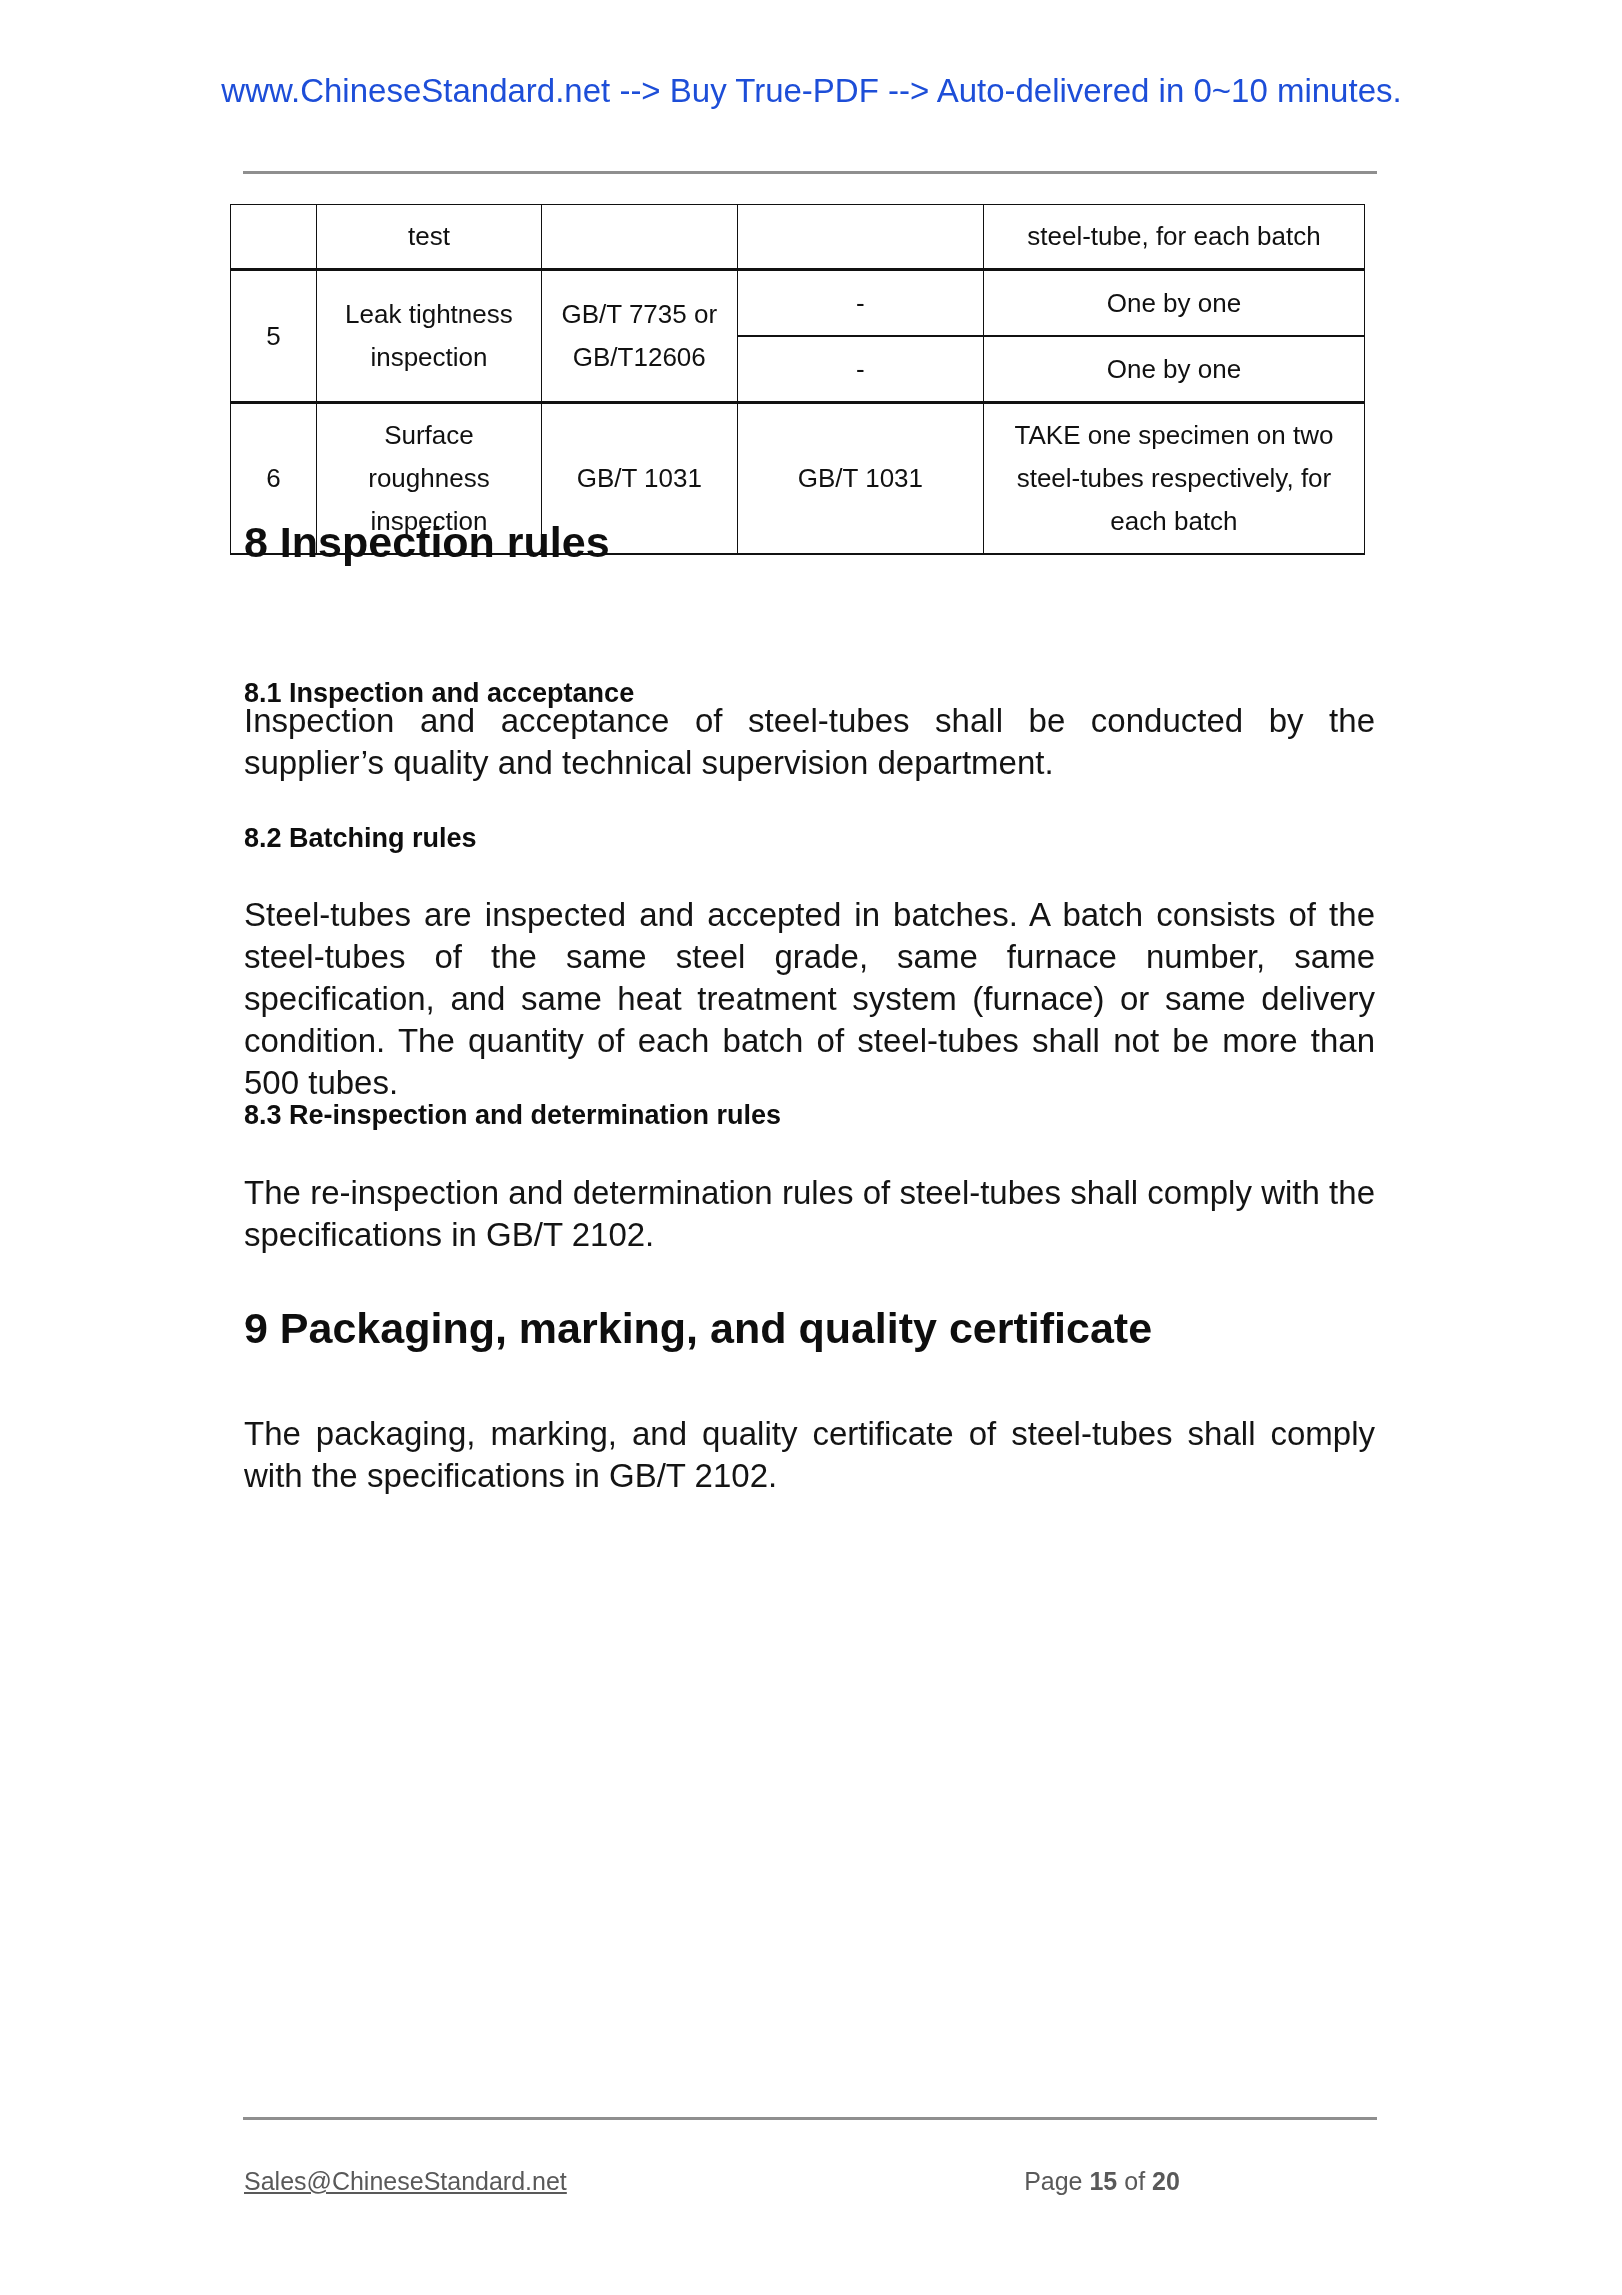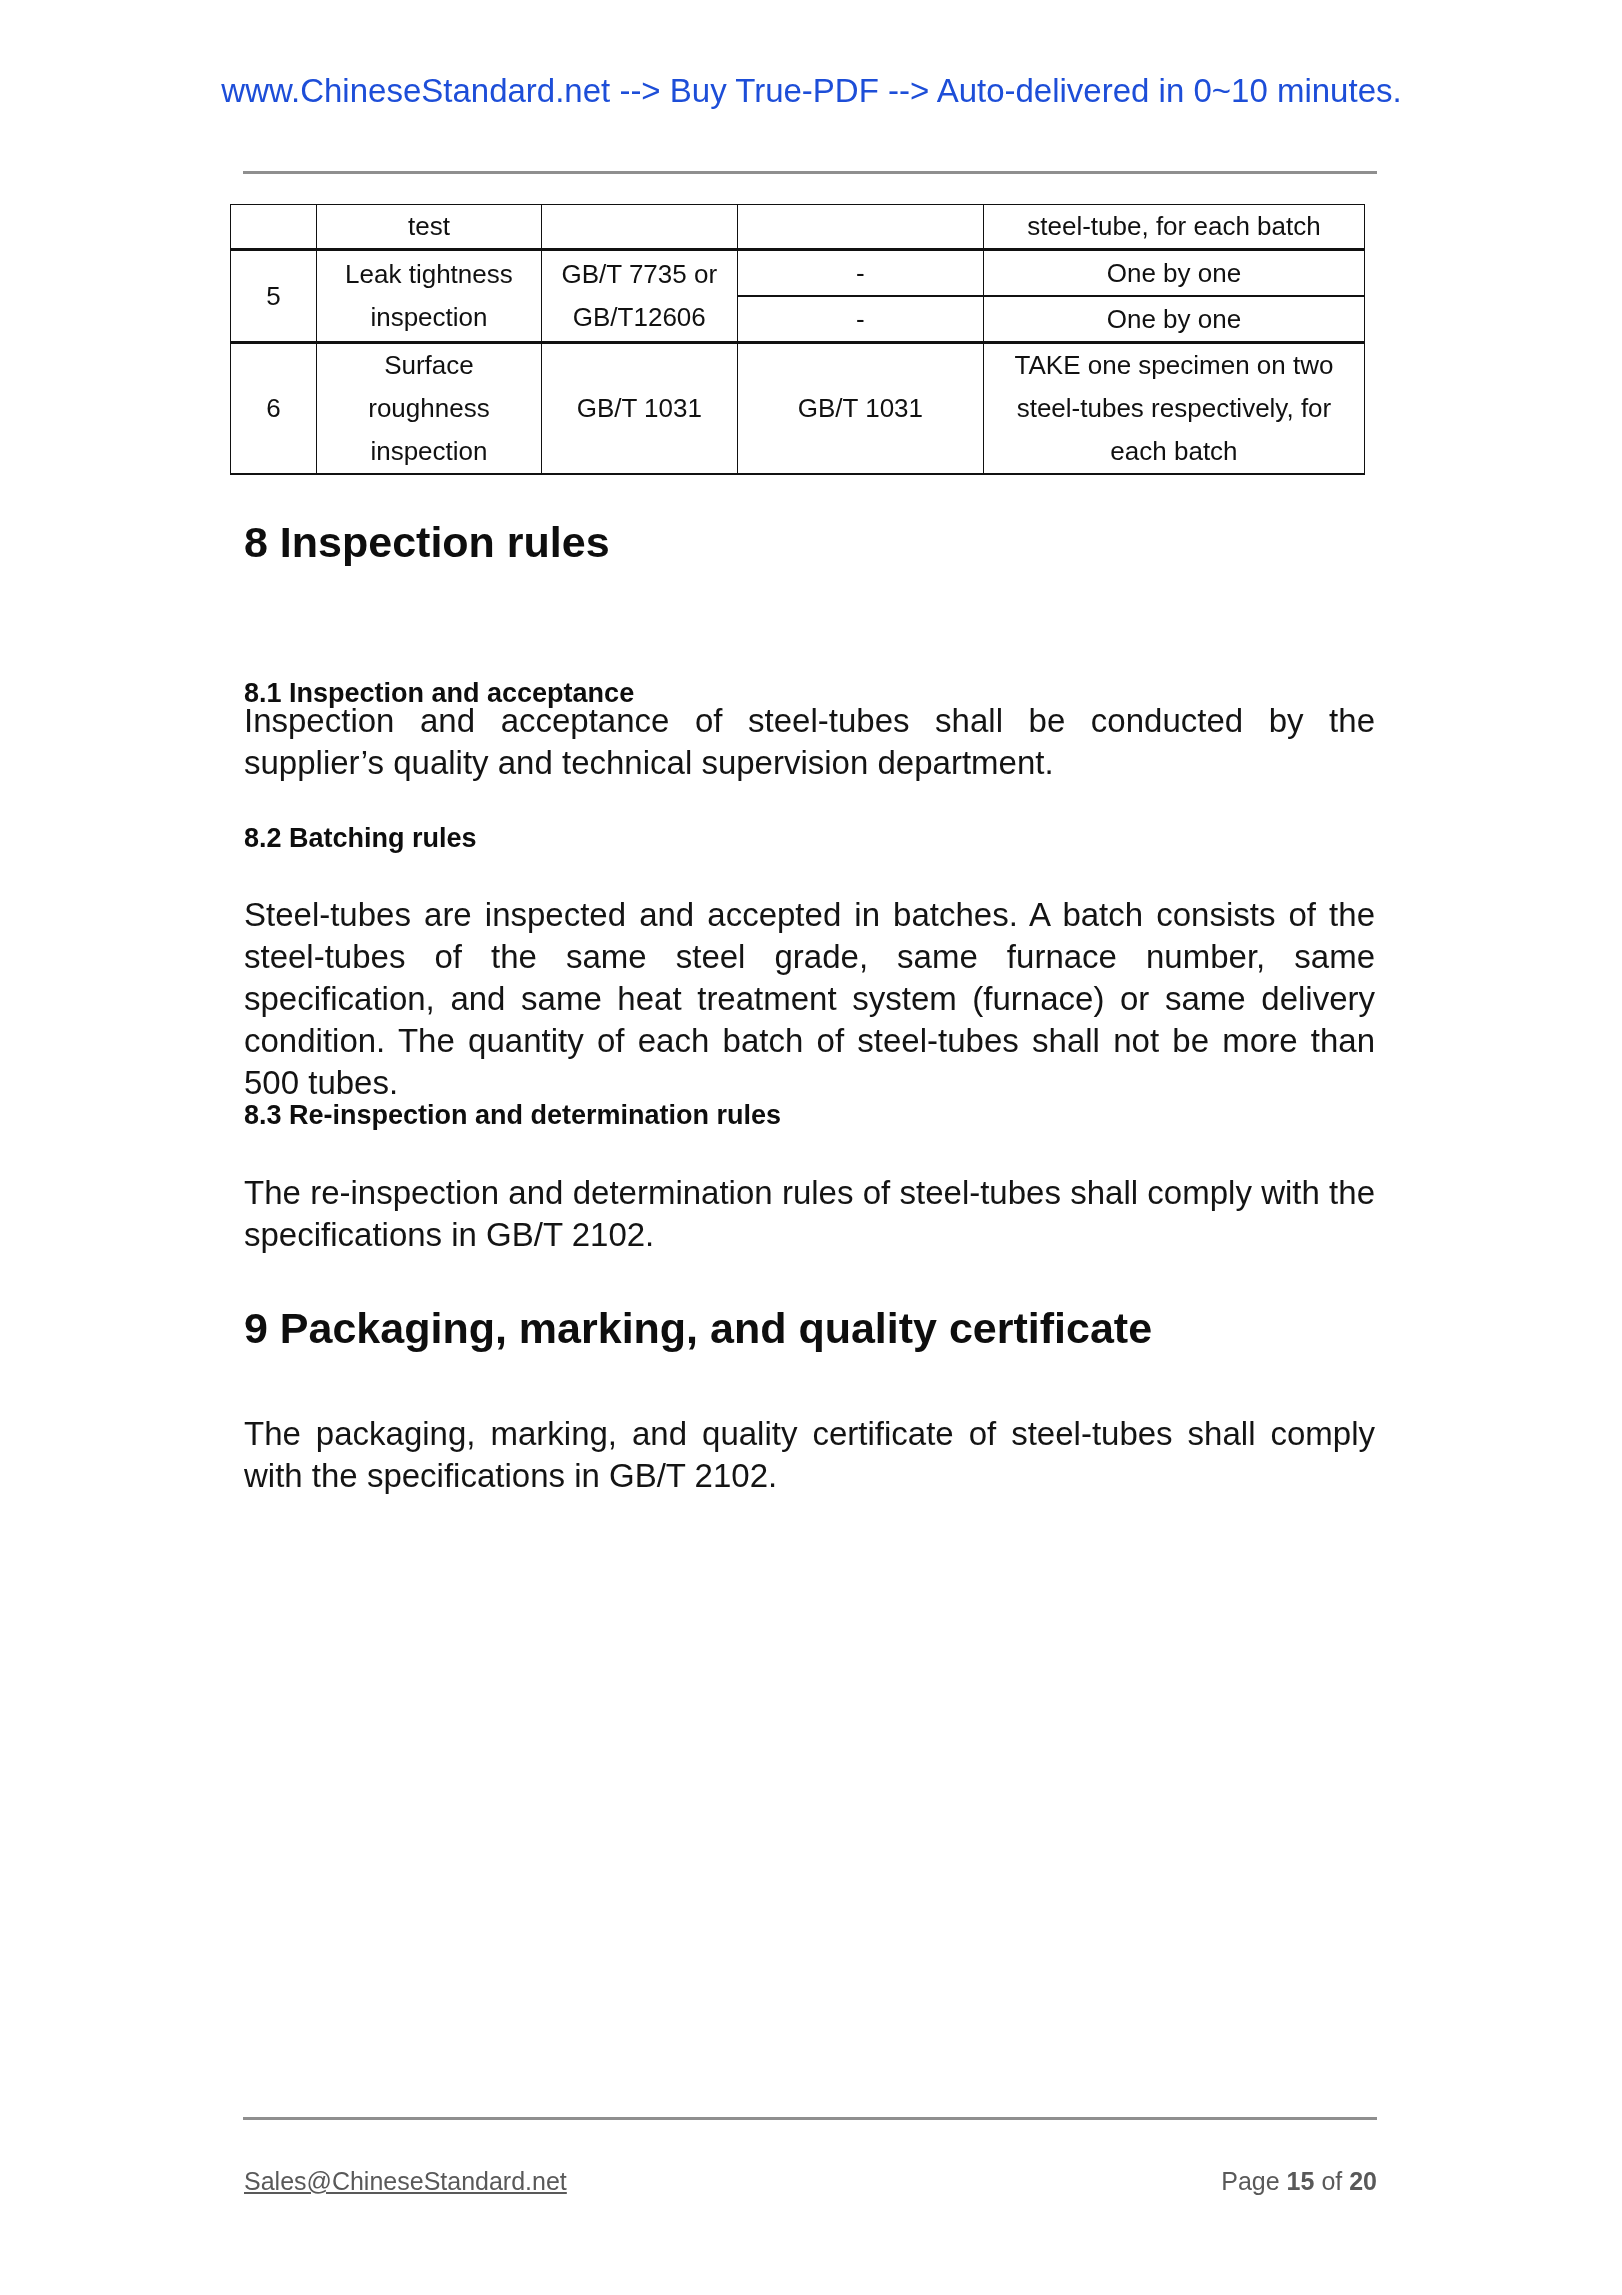--- a/index.html
+++ b/index.html
@@ -40,21 +40,21 @@
     border-collapse: collapse;
     table-layout: fixed;
   }
   .spec-table td {
     border: 1.7px solid #111;
     text-align: center;
     vertical-align: middle;
     font-size: 26px;
     line-height: 43px;
     white-space: pre-line;
-    padding: 0 10px;
+    padding: 10px 10px;
     color: #111;
   }
   .row-cont td { height: 42px; border-bottom-width: 3.3px; }
   .row-5a td { height: 44px; }
   .row-5b td { height: 44px; border-bottom-width: 3.3px; }
   .row-6 td { height: 129px; border-bottom-width: 2.5px; }
   .spec-table { border-bottom: 2.5px solid #111; }
   td.span-both { border-bottom-width: 3.3px; }
   .row-5a td.subdiv { border-bottom-width: 2.5px; }
 
@@ -89,21 +89,21 @@
   
   .footer-email {
     top: 2165px; left: 244px;
     font-size: 25px; line-height: 33px;
     color: #595959;
     text-decoration: underline;
     cursor: pointer;
   }
   .footer-page {
     top: 2165px; left: 827px; width: 550px;
-    text-align: right;
+    text-align: center;
     font-size: 25px; line-height: 33px;
     color: #595959;
   }
   .footer-page b { font-weight: bold; }
 </style>
 </head>
 <body>
 
 <div class="page">
 

